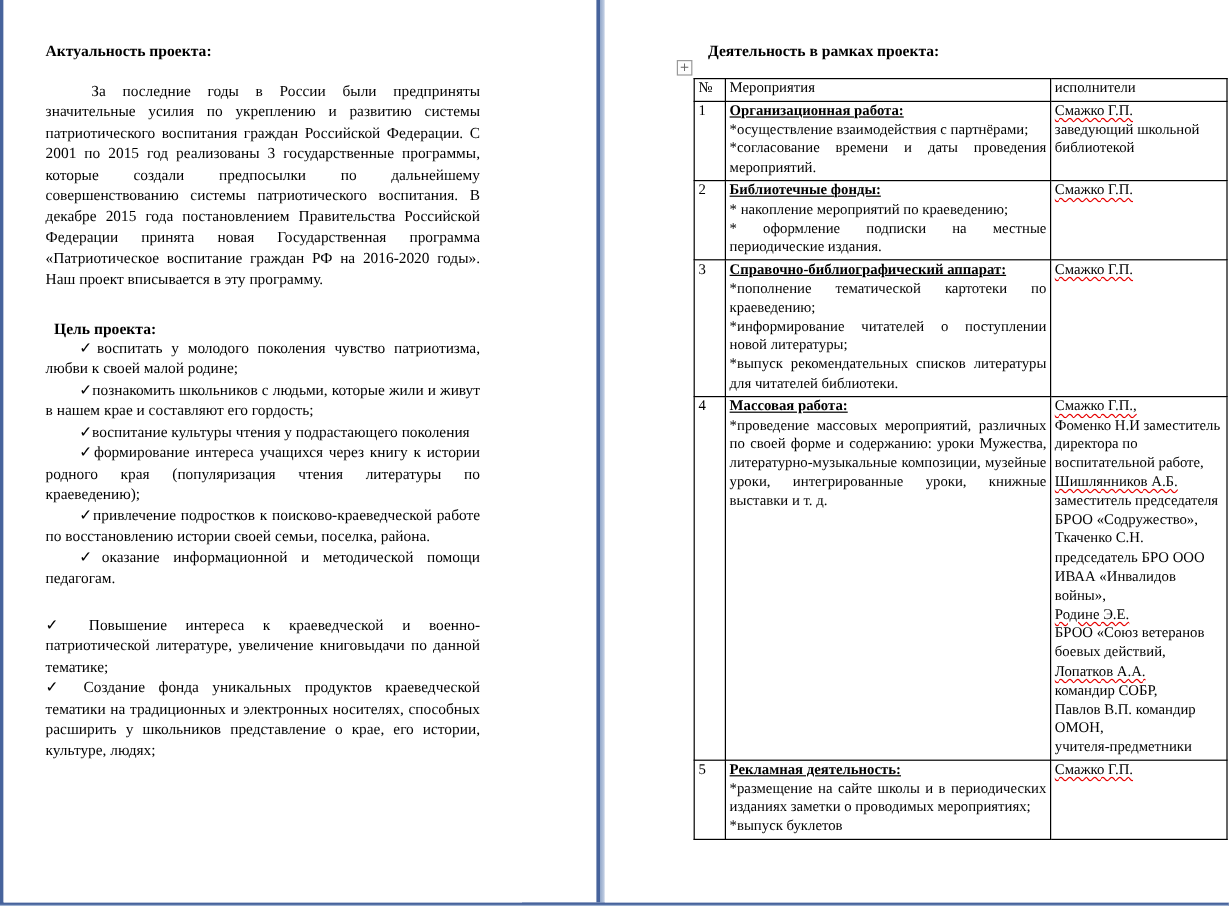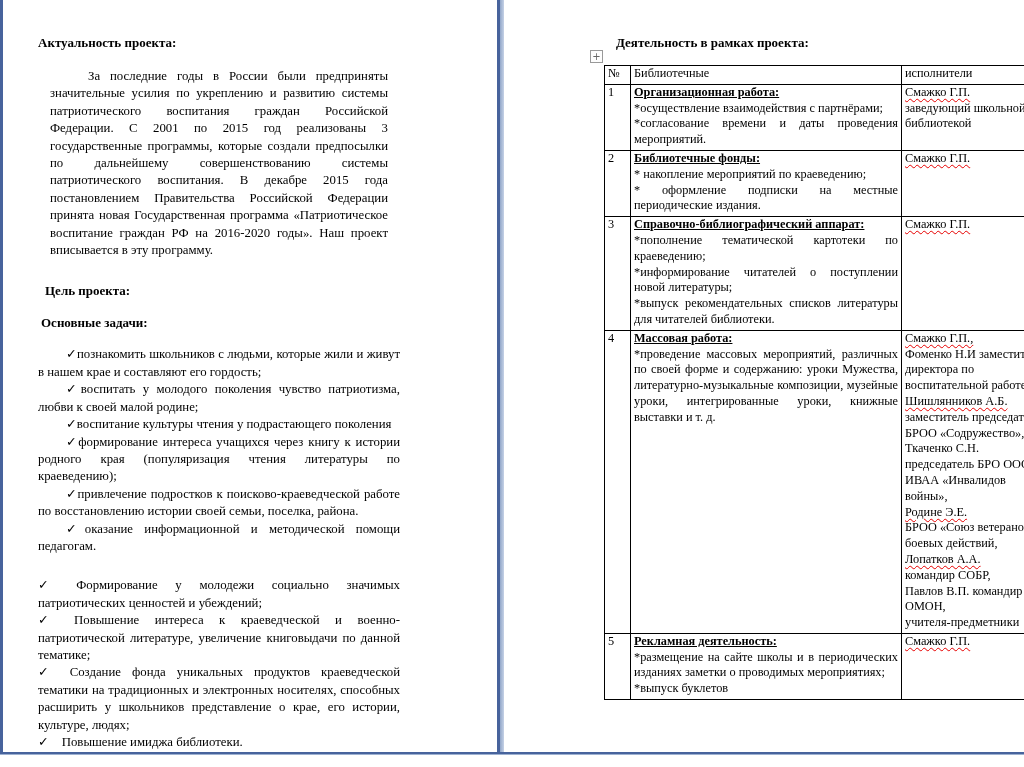--- a/index.html
+++ b/index.html
@@ -14,30 +14,30 @@
   }
 
   
   .border-left   { position:absolute; left:0; top:0; width:3px; height:753px; background:#47639c; }
   .border-bottom { position:absolute; left:0; top:752px; width:1024px; height:3px; background:#47639c; border-bottom:1px solid #9db1d1; }
   .page-divider  { position:absolute; left:497px; top:0; width:7px; height:752px;
                    background:linear-gradient(90deg,#47639c 0,#47639c 3px,#92a7c9 3px,#c6d2e6 7px); }
 
   .page { position:absolute; top:0; height:752px; background:#fff; overflow:hidden; }
   .page-left  { left:3px;   width:432px; padding:34px 35px 0 35px; font-size:12.8px; line-height:17.4px; }
-  .page-right { left:504px; width:520px; padding:34px 2px 0 100px;  font-size:12.3px; line-height:15.8px; }
+  .page-right { left:504px; width:520px; padding:34px 2px 0 74px;  font-size:12.3px; line-height:15.8px; }
 
   .doc-heading { font-size:13px; font-weight:bold; margin:0; line-height:17px; }
   .h-relevance { margin-bottom:17px; }
-  .h-goal      { margin-bottom:15px; padding-left:7px; }
+  .h-goal      { padding-left:7px; }
   .h-tasks     { margin-bottom:15px; padding-left:3px; }
   .h-results   { margin-bottom:15px; }
   .h-activity  { margin-left:12px; margin-bottom:14px; }
 
-  .p-just { text-align: justify; margin:12px; }
+  .p-just { text-align: justify; margin:0; }
   .p-relevance { text-indent:38px; margin-bottom:23px; }
   .p-goal      { text-indent:28px; margin-bottom:18px; }
 
   .tasks-list  { margin-bottom:22px; }
   .task   { margin:0; text-align:justify; text-indent:28px; }
   .result { margin:0; text-align:justify; }
   .result .check { margin-right:13px; }
 
   
   .table-wrap { position:relative; }
@@ -72,53 +72,50 @@
 <div class="border-left"></div>
 <div class="page-divider"></div>
 <div class="border-bottom"></div>
 
 <section class="page page-left">
   <h3 class="doc-heading h-relevance">Актуальность проекта:</h3>
   <p class="p-just p-relevance">За последние годы в России были предприняты значительные усилия по укреплению и развитию системы патриотического воспитания граждан Российской Федерации. С 2001 по 2015 год реализованы 3 государственные программы, которые создали предпосылки по дальнейшему совершенствованию системы патриотического воспитания. В декабре 2015 года постановлением Правительства Российской Федерации принята новая Государственная программа «Патриотическое воспитание граждан РФ на 2016-2020 годы».  Наш проект вписывается в эту программу.</p>
 
   <h3 class="doc-heading h-goal">Цель проекта:</h3>
 
-  <h3 class="doc-heading h-tasks">Основные задачи:</h3>
   <div class="tasks-list">
+    <p class="task"><span class="check">✓</span><span>воспитать у молодого поколения чувство патриотизма, любви к своей малой родине;</span></p>
     <p class="task"><span class="check">✓</span><span>познакомить школьников с людьми, которые жили и живут в нашем крае и составляют его гордость;</span></p>
-    <p class="task"><span class="check">✓</span><span>воспитать у молодого поколения чувство патриотизма, любви к своей малой родине;</span></p>
     <p class="task"><span class="check">✓</span><span>воспитание культуры чтения у подрастающего поколения</span></p>
     <p class="task"><span class="check">✓</span><span>формирование интереса учащихся через книгу к истории родного края  (популяризация чтения литературы по краеведению);</span></p>
     <p class="task"><span class="check">✓</span><span>привлечение подростков к поисково-краеведческой работе по восстановлению истории своей семьи, поселка, района.</span></p>
     <p class="task"><span class="check">✓</span><span>оказание информационной и методической помощи педагогам.</span></p>
   </div>
 
   <div class="results-list">
-    <p class="result"><span class="check">✓</span><span>Формирование у молодежи социально значимых патриотических ценностей и убеждений;</span></p>
     <p class="result"><span class="check">✓</span><span>Повышение интереса к краеведческой и военно-патриотической литературе, увеличение книговыдачи по данной тематике;</span></p>
     <p class="result"><span class="check">✓</span><span>Создание фонда уникальных продуктов краеведческой тематики на традиционных и электронных носителях, способных расширить у школьников представление о крае, его истории, культуре, людях;</span></p>
-    <p class="result"><span class="check">✓</span><span>Повышение имиджа библиотеки.</span></p>
   </div>
 </section>
 
 <section class="page page-right">
   <h3 class="doc-heading h-activity">Деятельность в рамках проекта:</h3>
 
   <div class="table-wrap">
     <span class="table-handle">+</span>
     <table class="activities-table">
       <colgroup>
           <col class="col-num">
           <col class="col-activity">
           <col class="col-exec">
         </colgroup>
       <tbody>
           <tr>
         <th>№</th>
-        <th>Библиотечные</th>
+        <th>Мероприятия</th>
         <th>исполнители</th>
       </tr>
       <tr>
         <td>1</td>
         <td>
           <span class="row-title">Организационная работа:</span>
           <div class="row-body">*осуществление взаимодействия с партнёрами;
 *согласование времени и даты проведения мероприятий.</div>
         </td>
         <td class="cell-exec">

